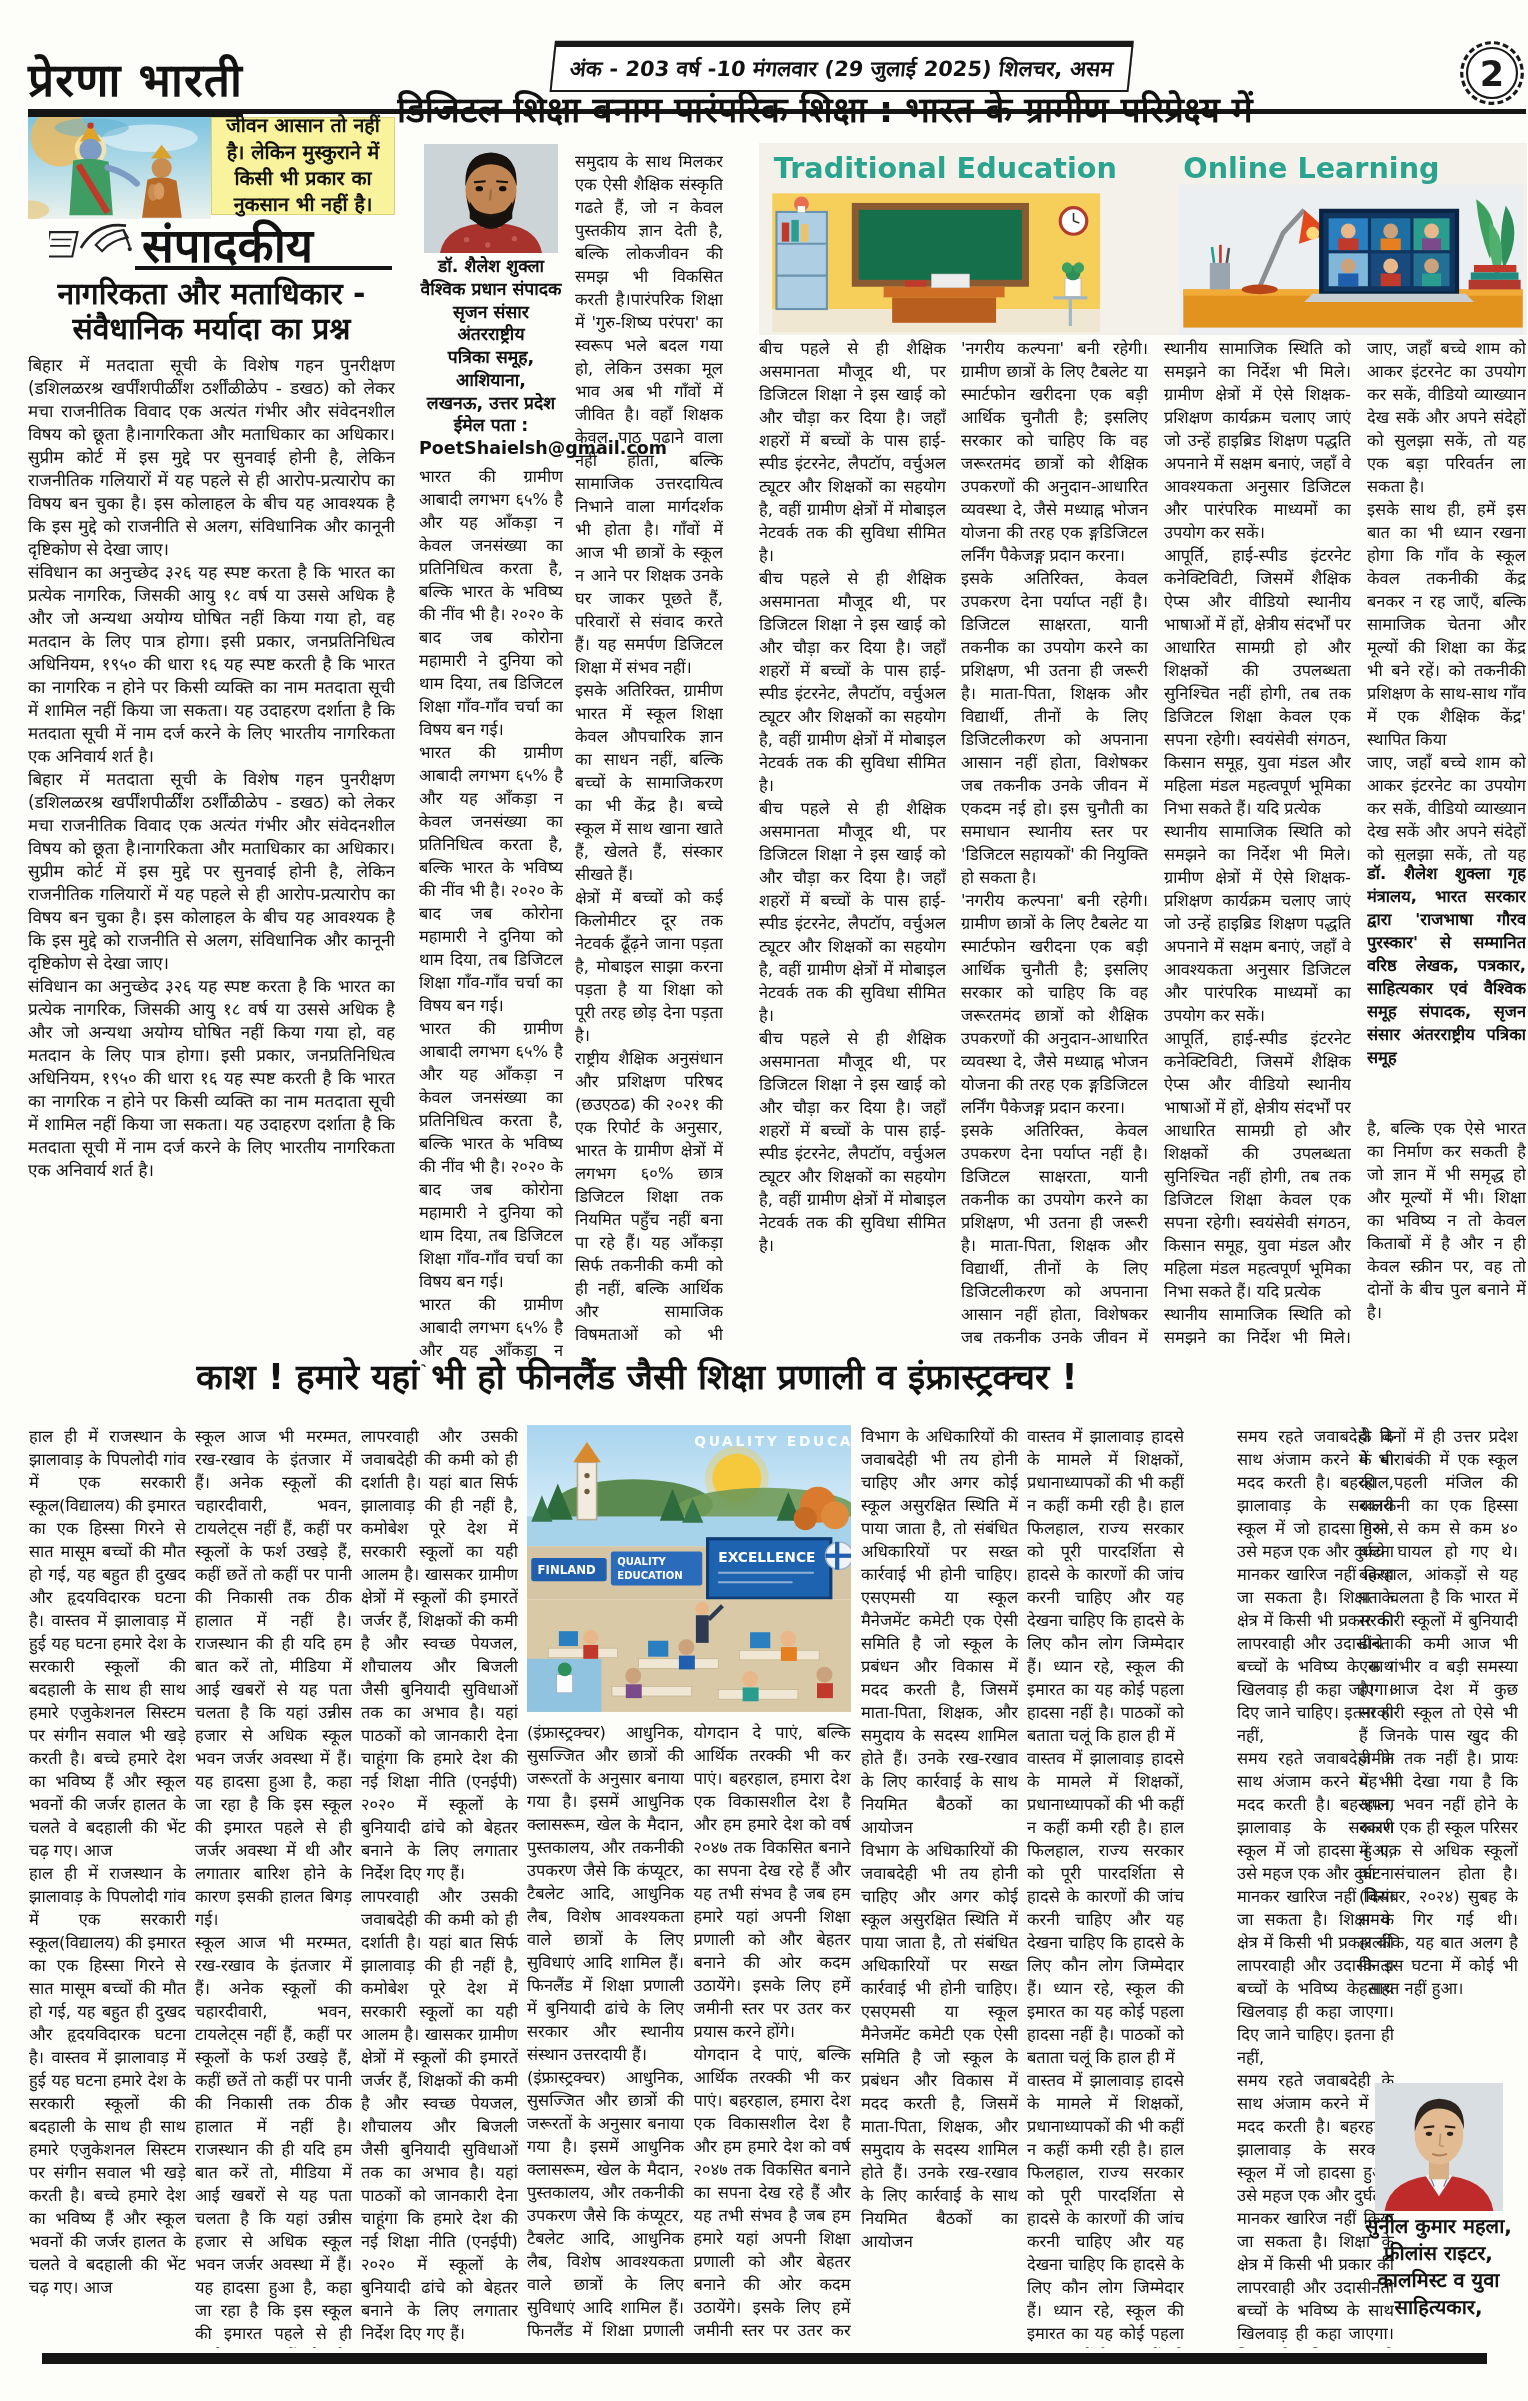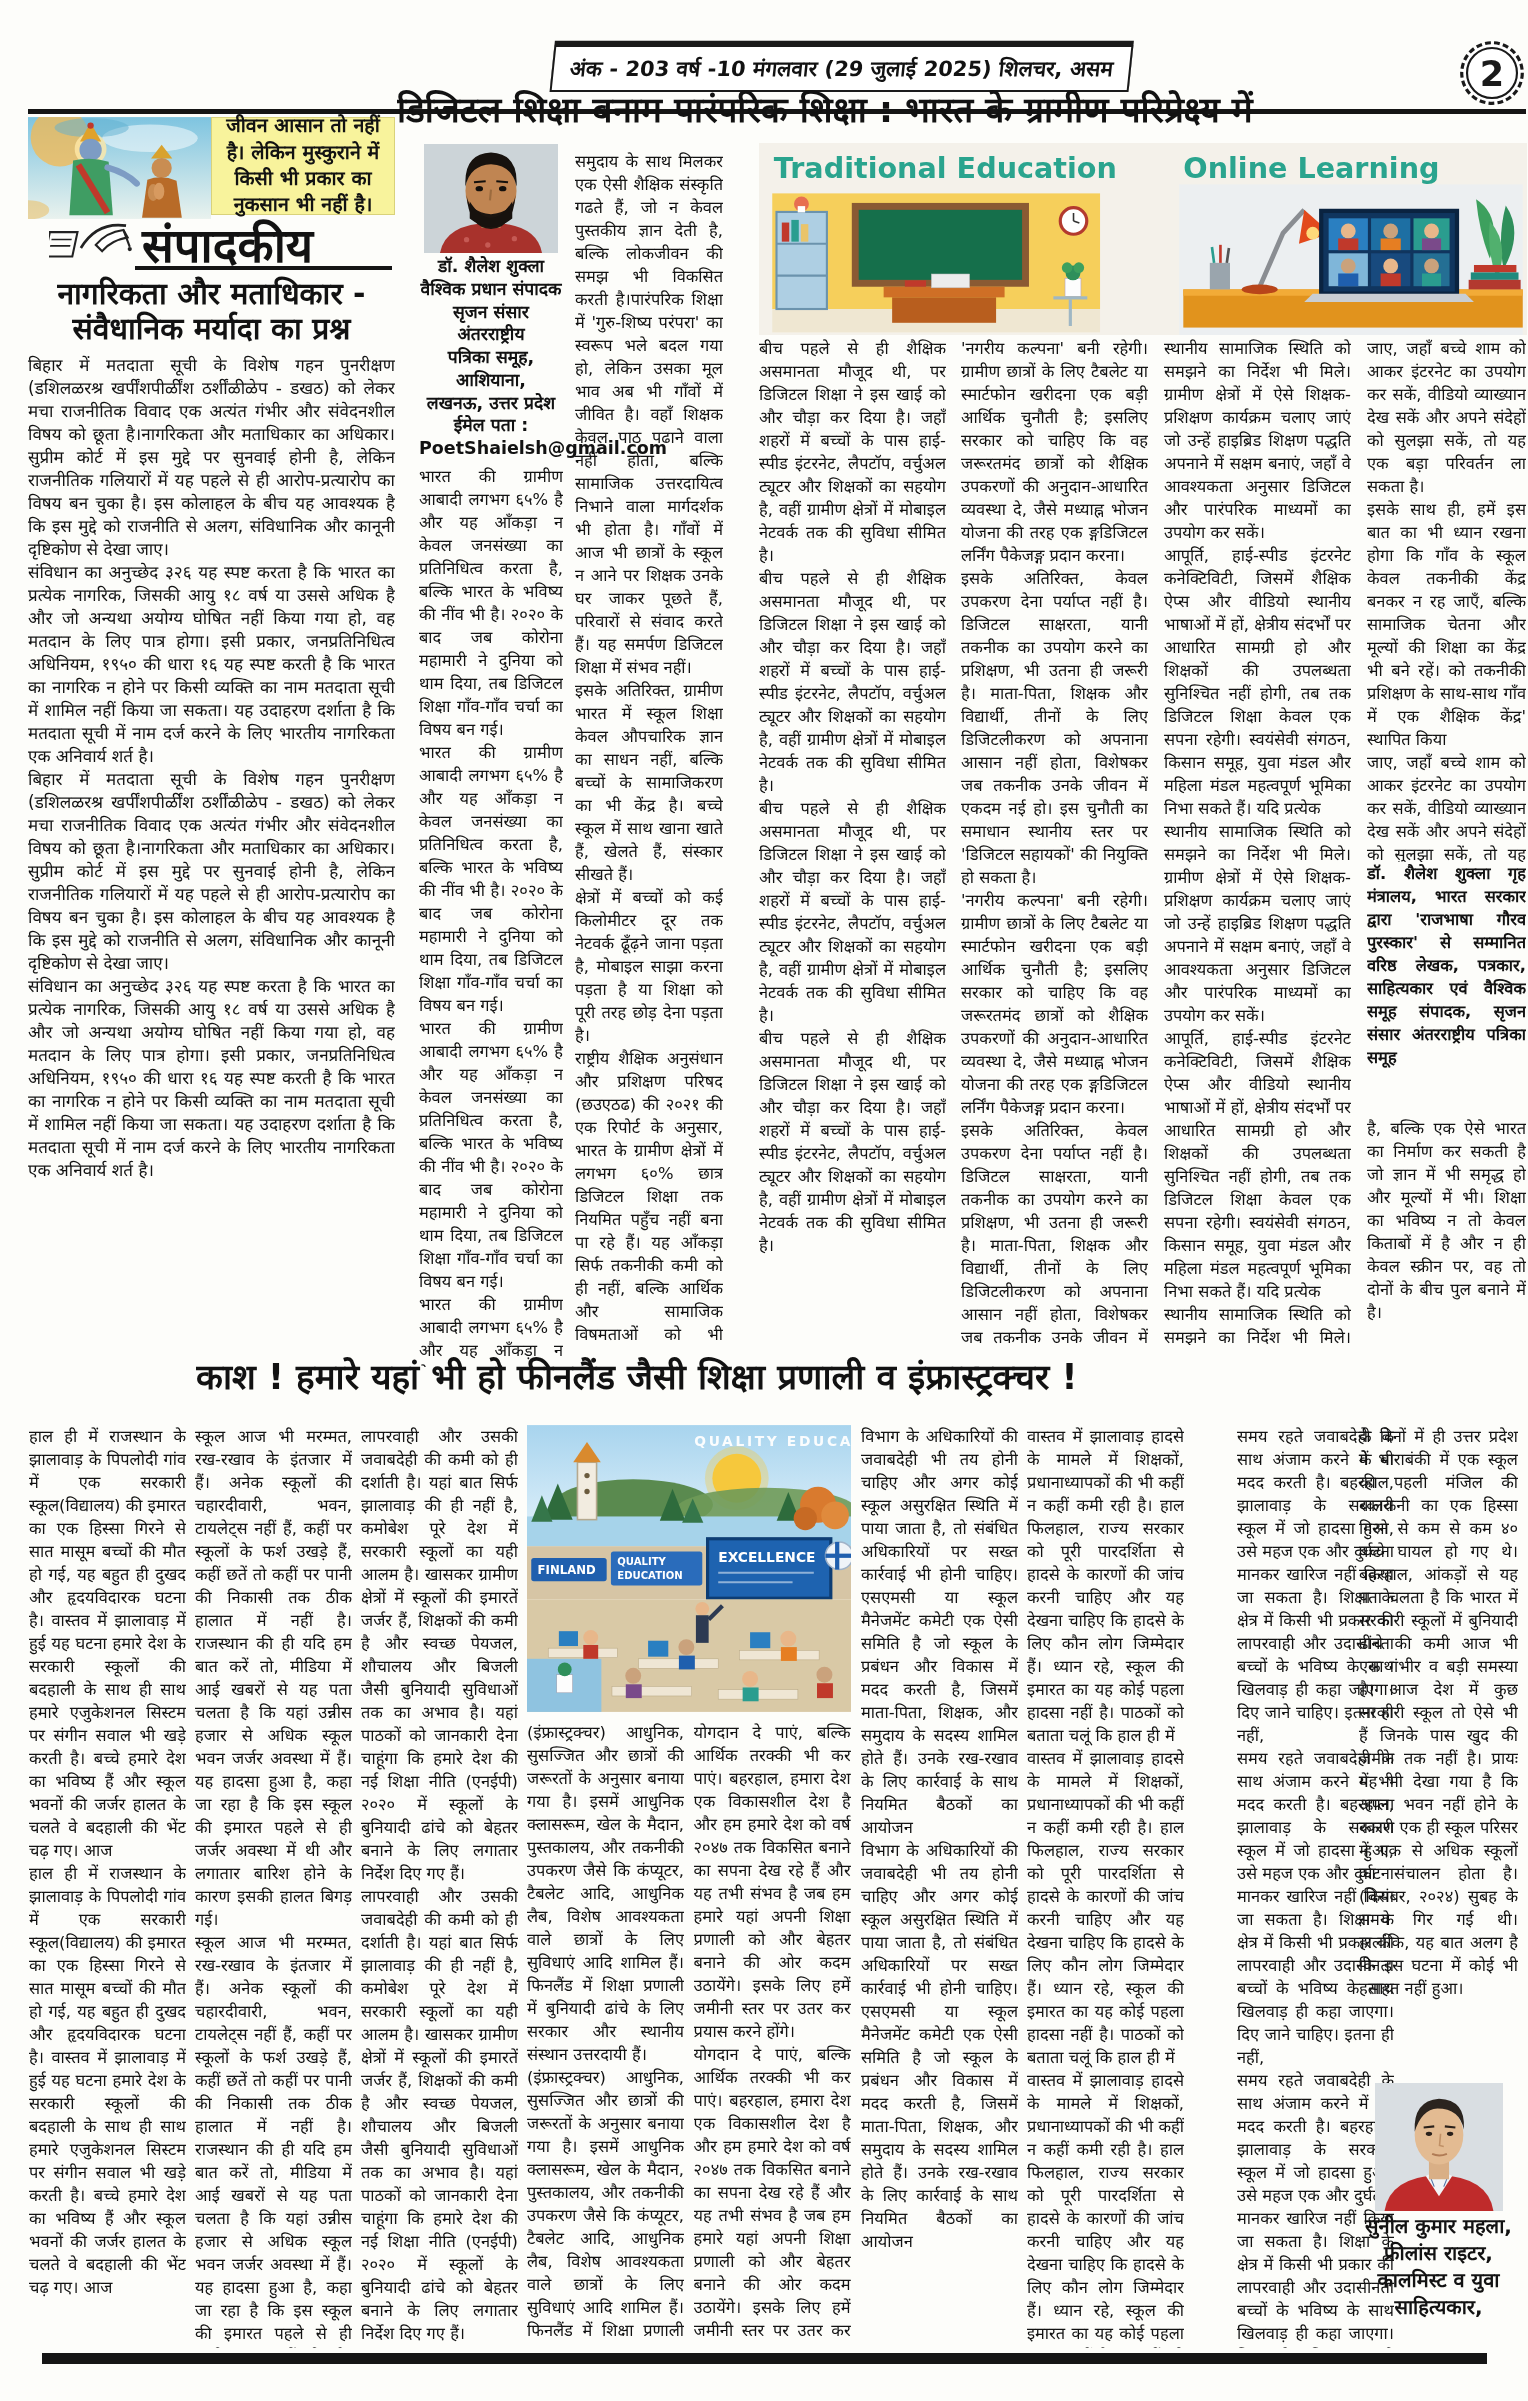--- a/index.html
+++ b/index.html
@@ -21,20 +21,21 @@
   .credit{font-size:17.5px;font-weight:700;text-align:center;line-height:1.3;white-space:pre-line;}
   .bio{font-weight:800;}
   .caption{font-size:20px;font-weight:800;text-align:center;line-height:1.35;white-space:pre-line;}
   svg text{font-family:"DejaVu Sans",sans-serif;}
 </style>
 </head>
 <body>
 
 <div class="page">
 
+  <div class="abs masthead" style="left:28px;top:47px;">प्रेरणा भारती</div>
   <div class="abs" style="left:552px;top:45px;">
     <div class="issuebox">अंक - 203 वर्ष -10  मंगलवार (29 जुलाई 2025) शिलचर, असम</div>
   </div>
   <div class="abs" style="left:1458px;top:39px;width:68px;height:68px;">
     <svg width="68" height="68" viewBox="0 0 128 128">
       <circle cx="64" cy="64" r="57" fill="#fff" stroke="#1a1a1a" stroke-width="6" stroke-dasharray="11 6"></circle>
       <circle cx="64" cy="64" r="47" fill="none" stroke="#1a1a1a" stroke-width="4"></circle>
       <text x="64" y="88" text-anchor="middle" font-size="66" font-weight="bold" fill="#1a1a1a">2</text>
     </svg>
   </div>

